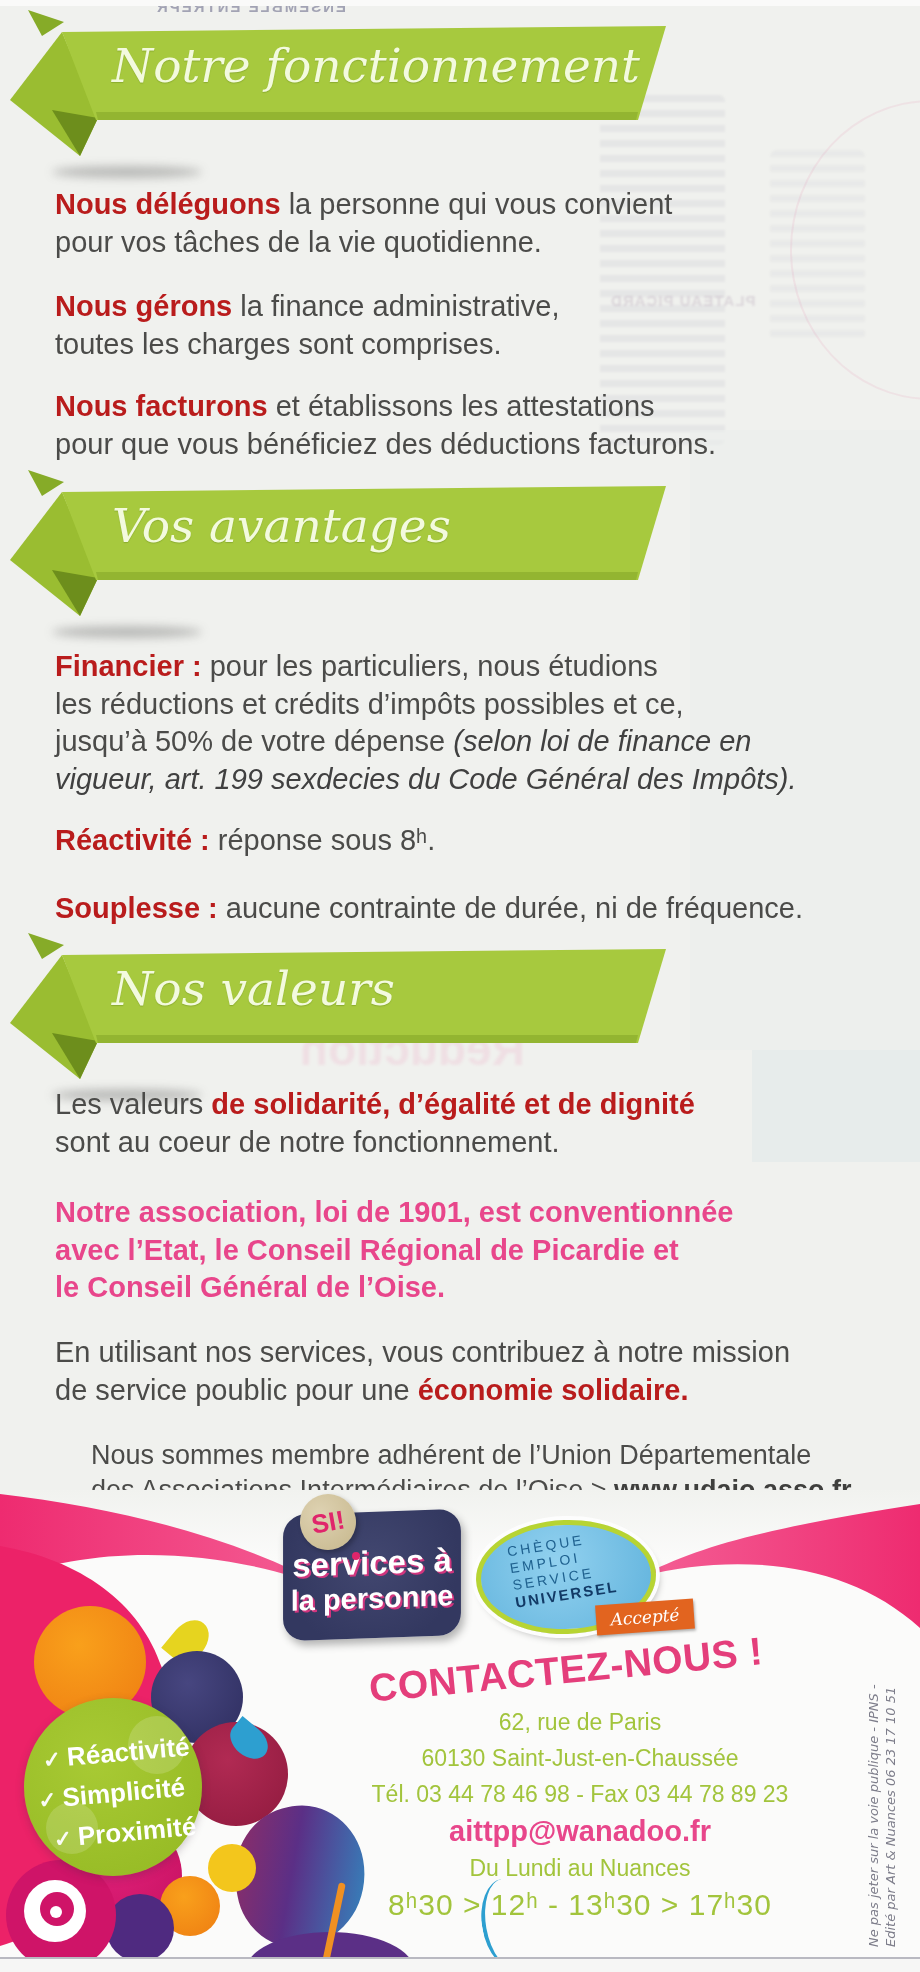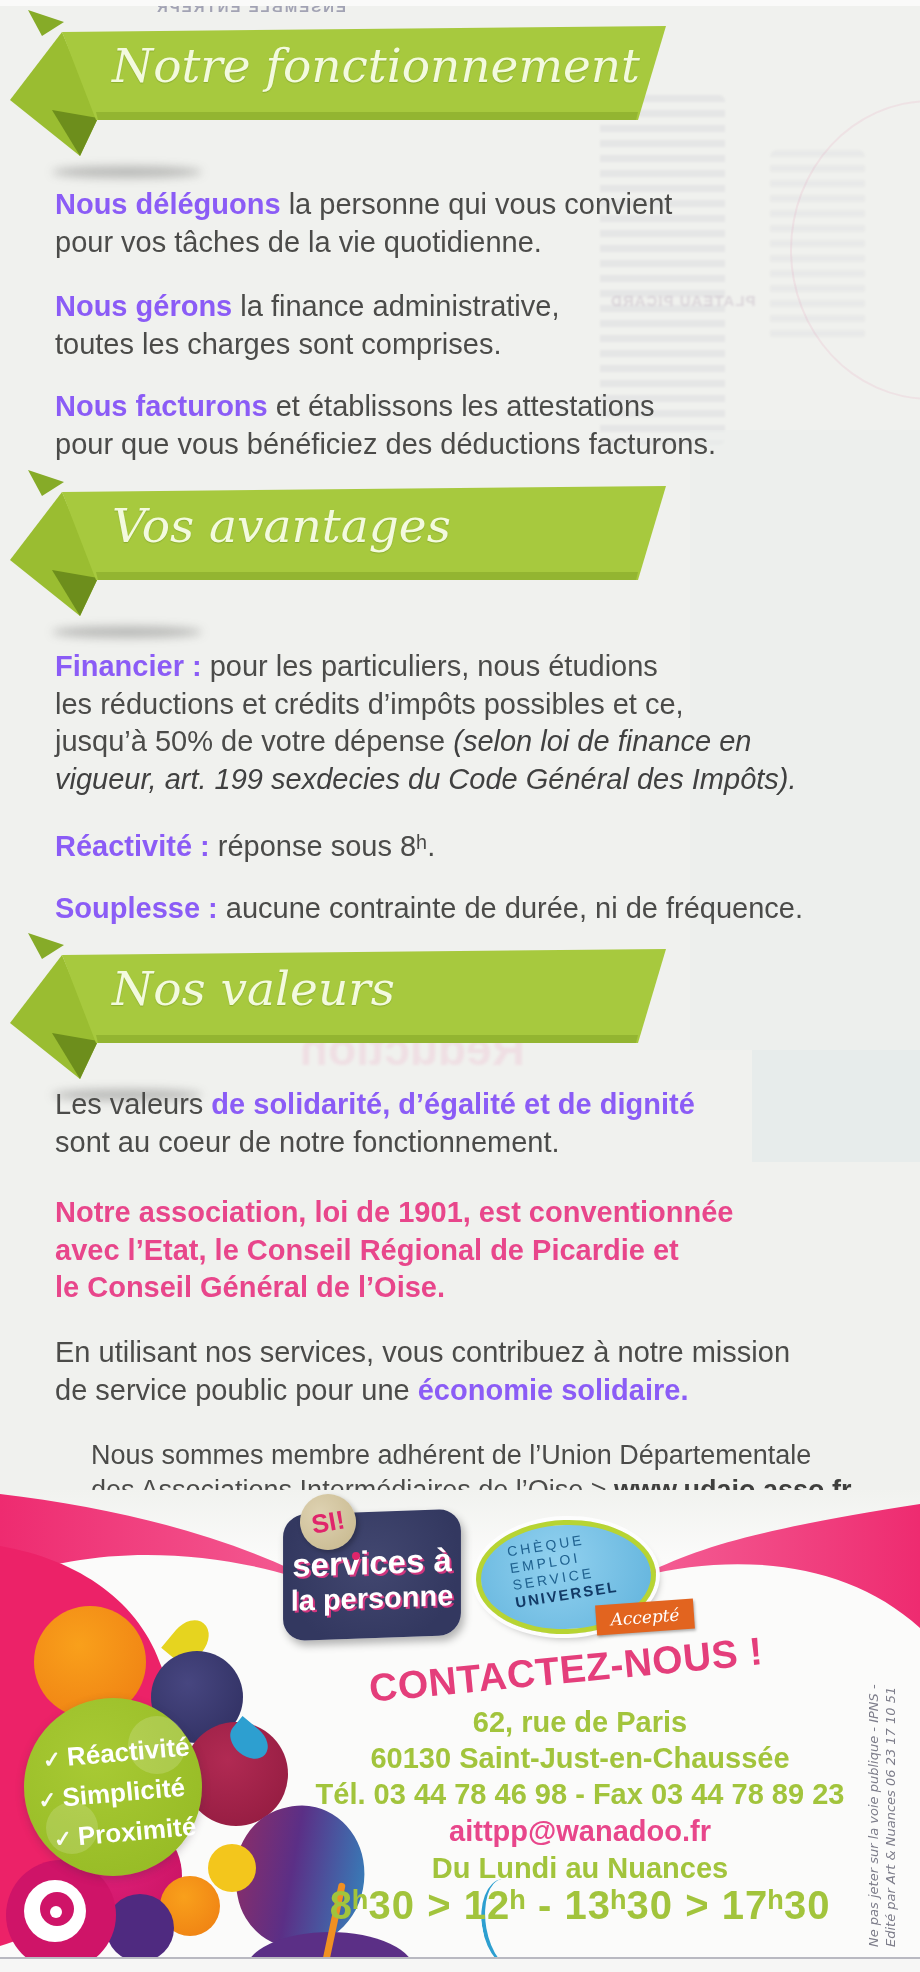--- a/index.html
+++ b/index.html
@@ -24,21 +24,21 @@
   .banner{position:absolute;left:0;width:700px;height:180px;}
   .banner svg{position:absolute;left:0;top:0;}
   .banner-text{position:absolute;left:112px;top:30px;width:560px;
                font-family:"DejaVu Serif",serif;font-style:italic;font-size:47px;
                color:#f3fade;text-shadow:0 1px 1px rgba(90,120,20,.35);white-space:nowrap;}
   .banner-shadow{position:absolute;left:52px;top:158px;width:150px;height:12px;background:rgba(60,60,60,.30);
                border-radius:50%;filter:blur(5px);}
 
   
   .para{position:absolute;left:55px;width:845px;font-size:29px;line-height:37.5px;}
-  .para .pink{color:#8b5cf6;font-weight:bold;}
+  .para .pink{color:#b91c1c;font-weight:bold;}
   .para .ital{font-style:italic;color:#404040;}
   .para.small{font-size:27px;line-height:35px;}
   .para.allpink{color:#e8468b;font-weight:bold;}
   .para .boldweb{font-weight:bold;color:#3f3f3d;}
 
   
   .bottom{position:absolute;left:0;top:1490px;width:920px;height:482px;
           background:linear-gradient(#f1f2ef,#fbfbfa 70px);}
   .bottom svg.pinkshapes{position:absolute;left:0;top:0;z-index:0;}
 
@@ -75,23 +75,23 @@
       color:#1f618f;font-size:14px;letter-spacing:3px;line-height:17px;}
   .cesu-univ{font-weight:bold;color:#123a66;font-size:15px;letter-spacing:2px;}
   .cesu-tag{position:absolute;left:596px;top:112px;width:98px;height:30px;background:#e2641f;z-index:4;
       transform:rotate(-4deg);display:flex;align-items:center;justify-content:center;
       font-family:"DejaVu Serif",serif;font-style:italic;font-size:17px;color:#fff;
       box-shadow:1px 2px 3px rgba(0,0,0,.3);}
 
   .contact-title{position:absolute;left:366px;top:158px;width:400px;z-index:3;text-align:center;
       transform:rotate(-5.5deg);font-weight:bold;font-size:39px;color:#e43e7b;letter-spacing:.5px;}
   .contact{position:absolute;left:250px;top:214px;width:660px;z-index:3;text-align:center;}
-  .c-green{color:#a2c43c;font-weight:bold;font-size:29px;line-height:36px;}
+  .c-green{color:#a2c43c;font-weight:normal;font-size:23px;line-height:36px;}
   .c-email{color:#e8468b;font-weight:bold;font-size:29px;line-height:38px;}
-  .c-hours{color:#a2c43c;font-weight:bold;font-size:40px;line-height:38px;letter-spacing:1px;}
+  .c-hours{color:#a2c43c;font-weight:normal;font-size:30px;line-height:38px;letter-spacing:1px;}
 
   .vert{position:absolute;left:723px;top:279px;width:320px;height:36px;z-index:3;
       transform:rotate(-90deg);font-style:italic;font-size:13px;line-height:17px;color:#7d7d8a;
       font-family:"DejaVu Sans",sans-serif;}
 
   .bottom-line{position:absolute;left:0;top:1957px;width:920px;height:2px;background:#b9b9c1;z-index:5;}
   .bottom-white{position:absolute;left:0;top:1959px;width:920px;height:13px;background:#f6f6f5;z-index:5;}
 </style>
 </head>
 <body>
@@ -144,21 +144,21 @@
     <div class="banner-text">Vos avantages</div>
     <div class="banner-shadow"></div>
   </div>
 
   <div class="para" style="top:648px;">
     <span class="pink">Financier : </span><span>pour les particuliers, nous étudions</span><br>
     <span>les réductions et crédits d’impôts possibles et ce,</span><br>
     <span>jusqu’à 50% de votre dépense </span><span class="ital">(selon loi de finance en</span><br>
     <span class="ital">vigueur, art. 199 sexdecies du Code Général des Impôts).</span>
   </div>
-  <div class="para" style="top:822px;margin-top:6px;">
+  <div class="para" style="top:822px;">
     <span class="pink">Réactivité : </span><span>réponse sous 8ʰ.</span>
   </div>
   <div class="para" style="top:890px;">
     <span class="pink">Souplesse : </span><span>aucune contrainte de durée, ni de fréquence.</span>
   </div>
 
   <div class="banner" style="top:931px;">
     <svg width="700" height="180" viewBox="0 0 700 180">
       <polygon points="28,2 64,14 42,28" fill="#86ab28"></polygon>
       <polygon points="62,24 10,92 80,148 98,110" fill="#9abd31"></polygon>

